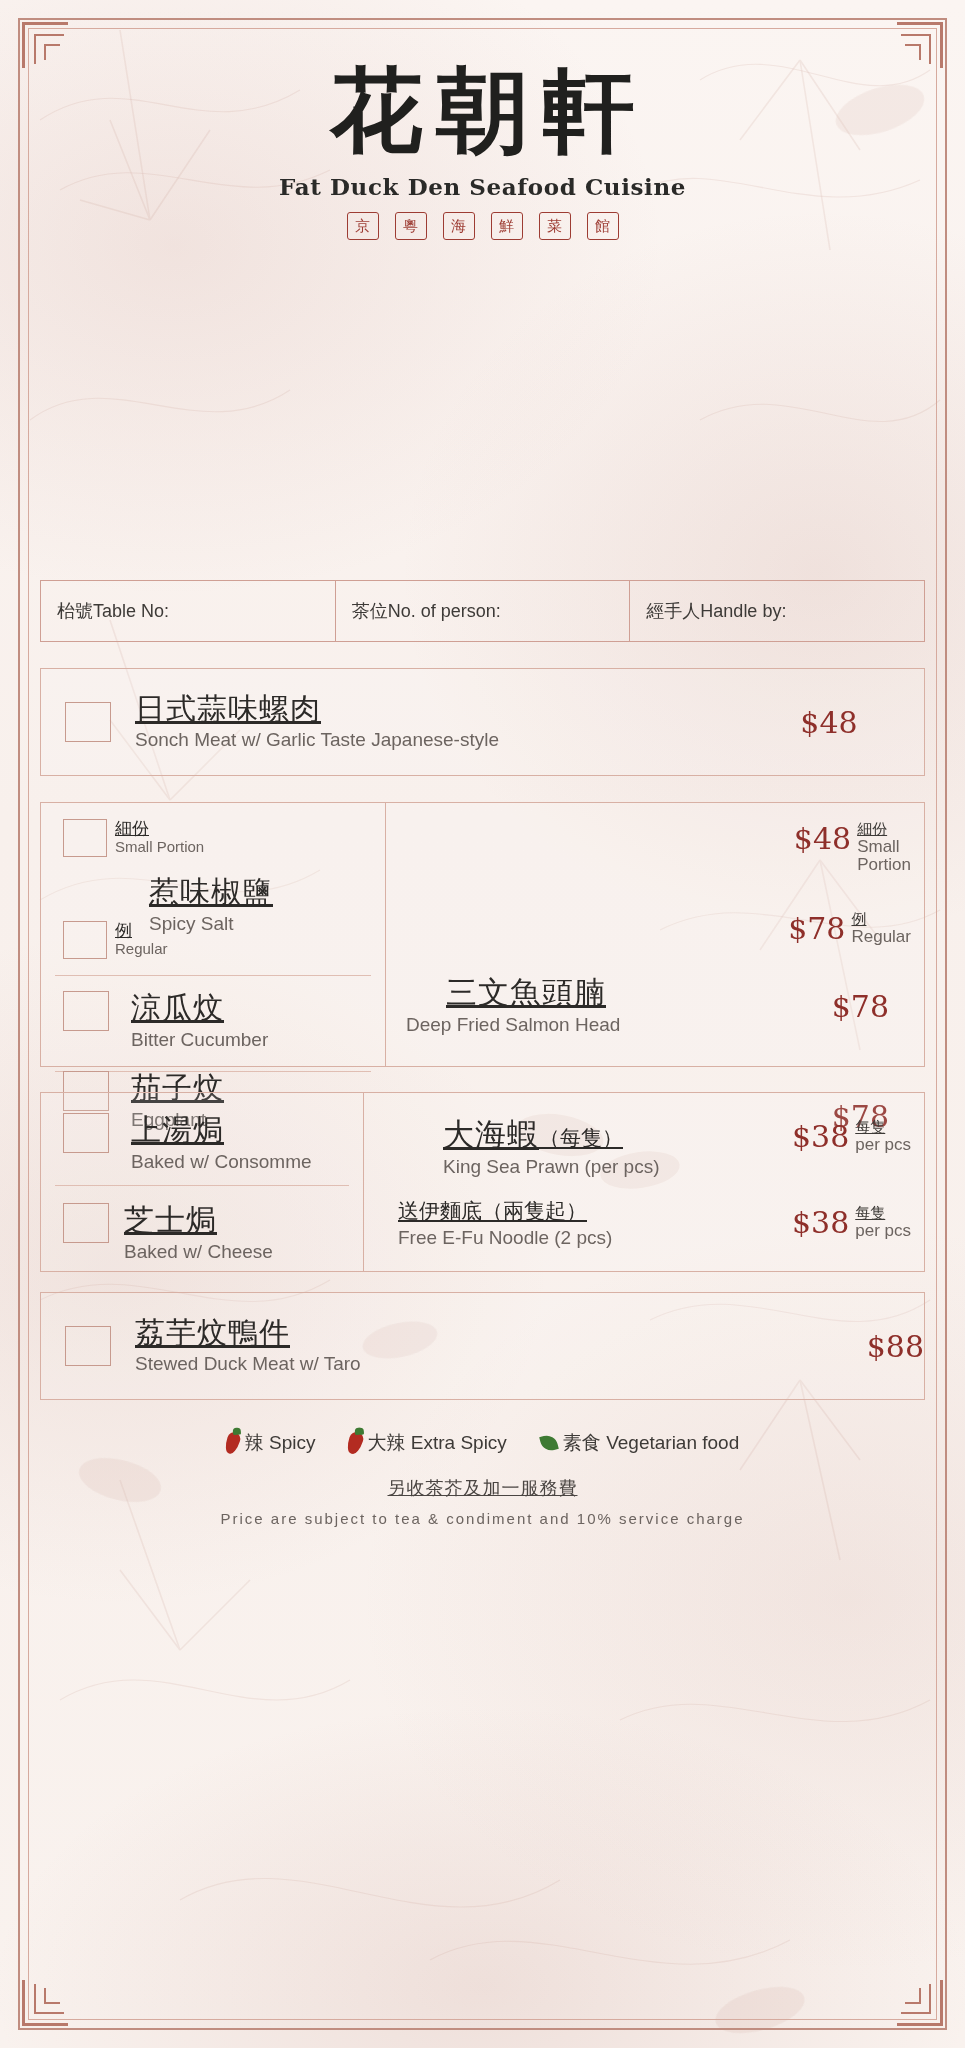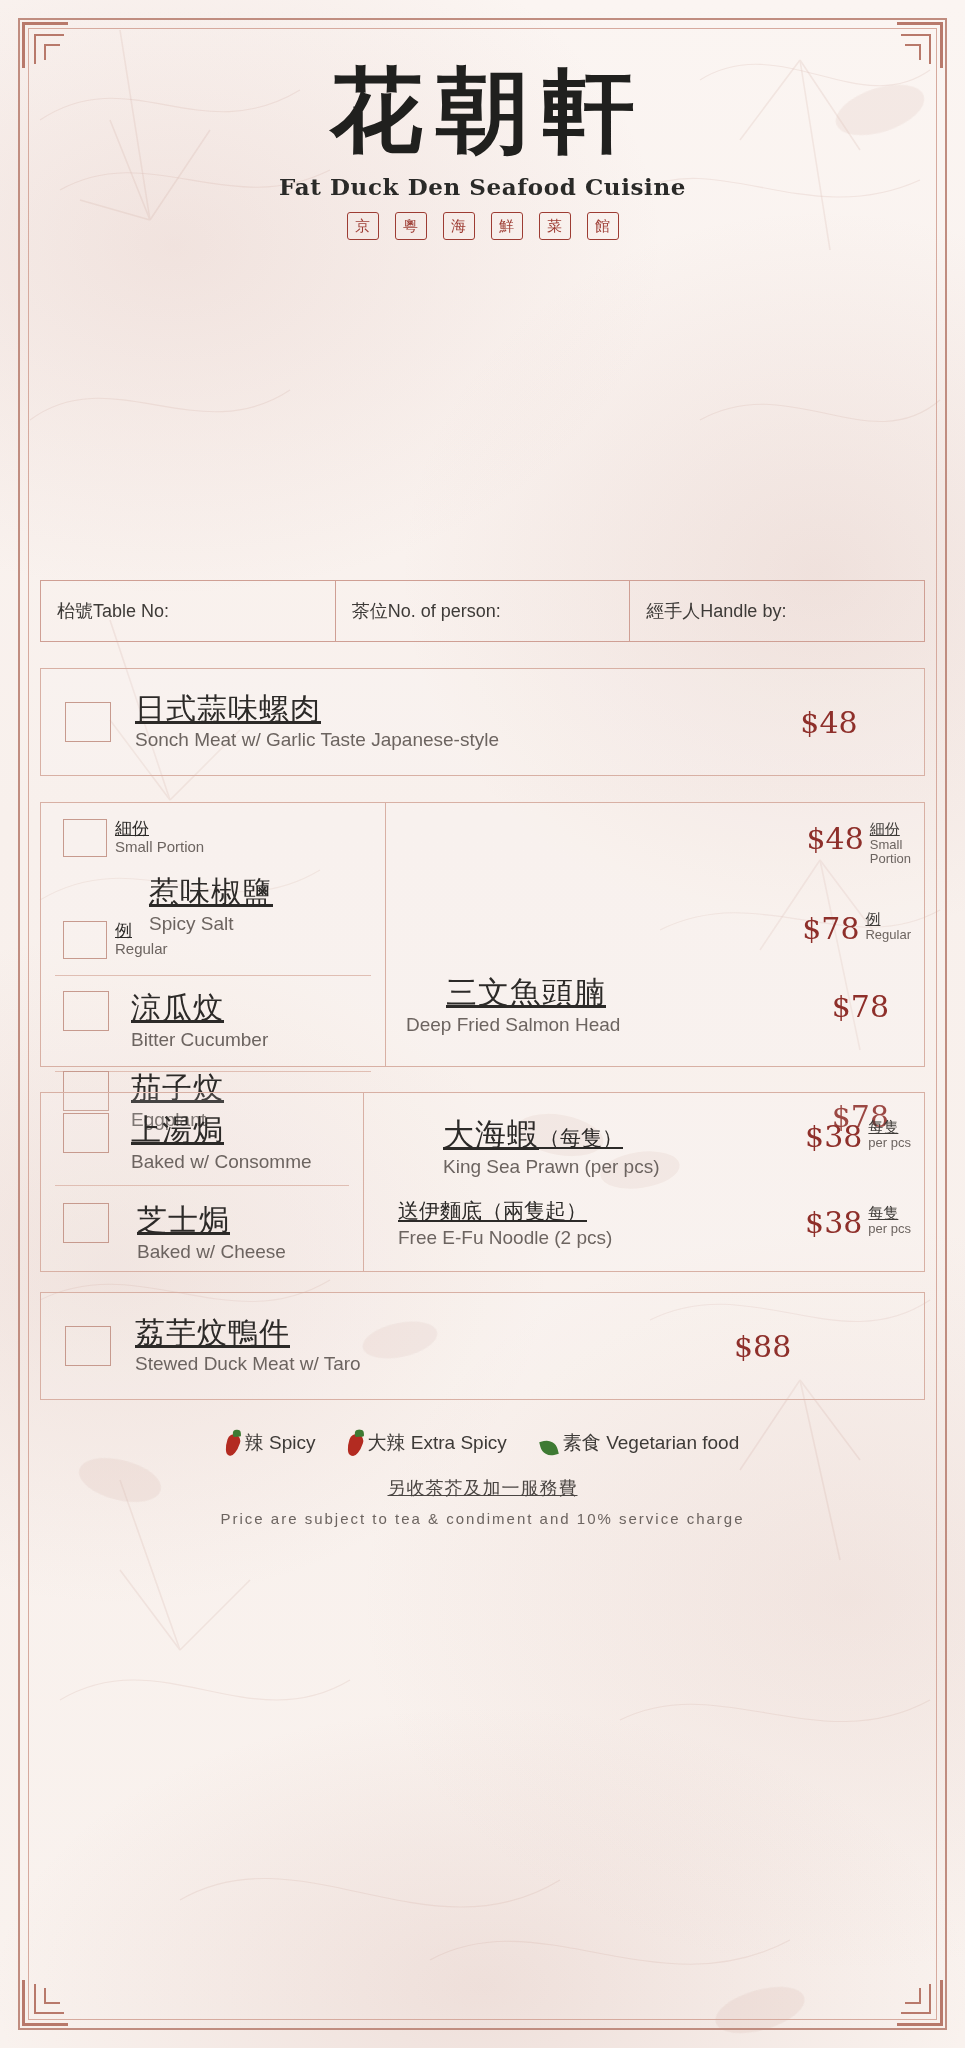--- a/index.html
+++ b/index.html
@@ -228,21 +228,21 @@
     color: #6c6460;
     line-height: 1.25;
     margin-top: 2px;
   }
   .price {
     font-family: "DejaVu Serif", serif;
     font-size: 30px;
     color: #8e2f2a;
   }
   .unit-cn { font-size: 15px; color: #3d3a37; line-height: 1.1; }
-  .unit-en { font-size: 13px; color: #6c6460; line-height: 1.1; }
+  .unit-en { font-size: 17px; color: #6c6460; line-height: 1.1; }
 
   
   #block1 {
     top: 668px;
     height: 108px;
     display: flex;
     align-items: center;
   }
   #block1 .cbwrap { padding-left: 24px; }
   #block1 .txt { margin-left: 24px; flex: 1; }
@@ -305,39 +305,39 @@
 
   
   #block4 {
     top: 1292px;
     height: 108px;
     display: flex;
     align-items: center;
   }
   #block4 .cbwrap { padding-left: 24px; }
   #block4 .txt { margin-left: 24px; flex: 1; }
-  #block4 .pricewrap { width: 190px; text-align: left; }
+  #block4 .pricewrap { width: 190px; text-align: right; }
 
   
   .footer {
     position: absolute;
     top: 1430px;
     left: 0;
     width: 965px;
     text-align: center;
   }
   .legend {
     display: flex;
     justify-content: center;
     align-items: center;
     gap: 34px;
     font-size: 19px;
     color: #3d3a37;
   }
-  .legend span.item { display: inline-flex; align-items: flex-end; gap: 6px; }
+  .legend span.item { display: inline-flex; align-items: center; gap: 6px; }
   .chili {
     display: inline-block;
     width: 13px; height: 22px;
     background: #b32b21;
     border-radius: 50% 50% 45% 45% / 32% 32% 68% 68%;
     transform: rotate(18deg);
     position: relative;
   }
   .chili:after {
     content: "";
@@ -571,21 +571,21 @@
           <div class="lbl" style="margin-left:22px;">
             <div class="name-cn cn">上湯焗</div>
             <div class="name-en">Baked w/ Consomme</div>
           </div>
         </div>
 
         <div class="row-div" style="top:92px;"></div>
 
         <div class="opt" style="left:22px; top:110px;">
           <div class="checkbox"></div>
-          <div class="lbl" style="margin-left:28px;">
+          <div class="lbl" style="margin-left:15px;">
             <div class="name-cn cn">芝士焗</div>
             <div class="name-en">Baked w/ Cheese</div>
           </div>
         </div>
       </div>
 
       <div class="right">
         <div style="position:absolute; left:43px; top:24px; width:300px;margin-left:36px;">
           <div style="display:flex; align-items:baseline;">
             <span class="name-cn cn" style="font-size:31px;">大海蝦</span>

